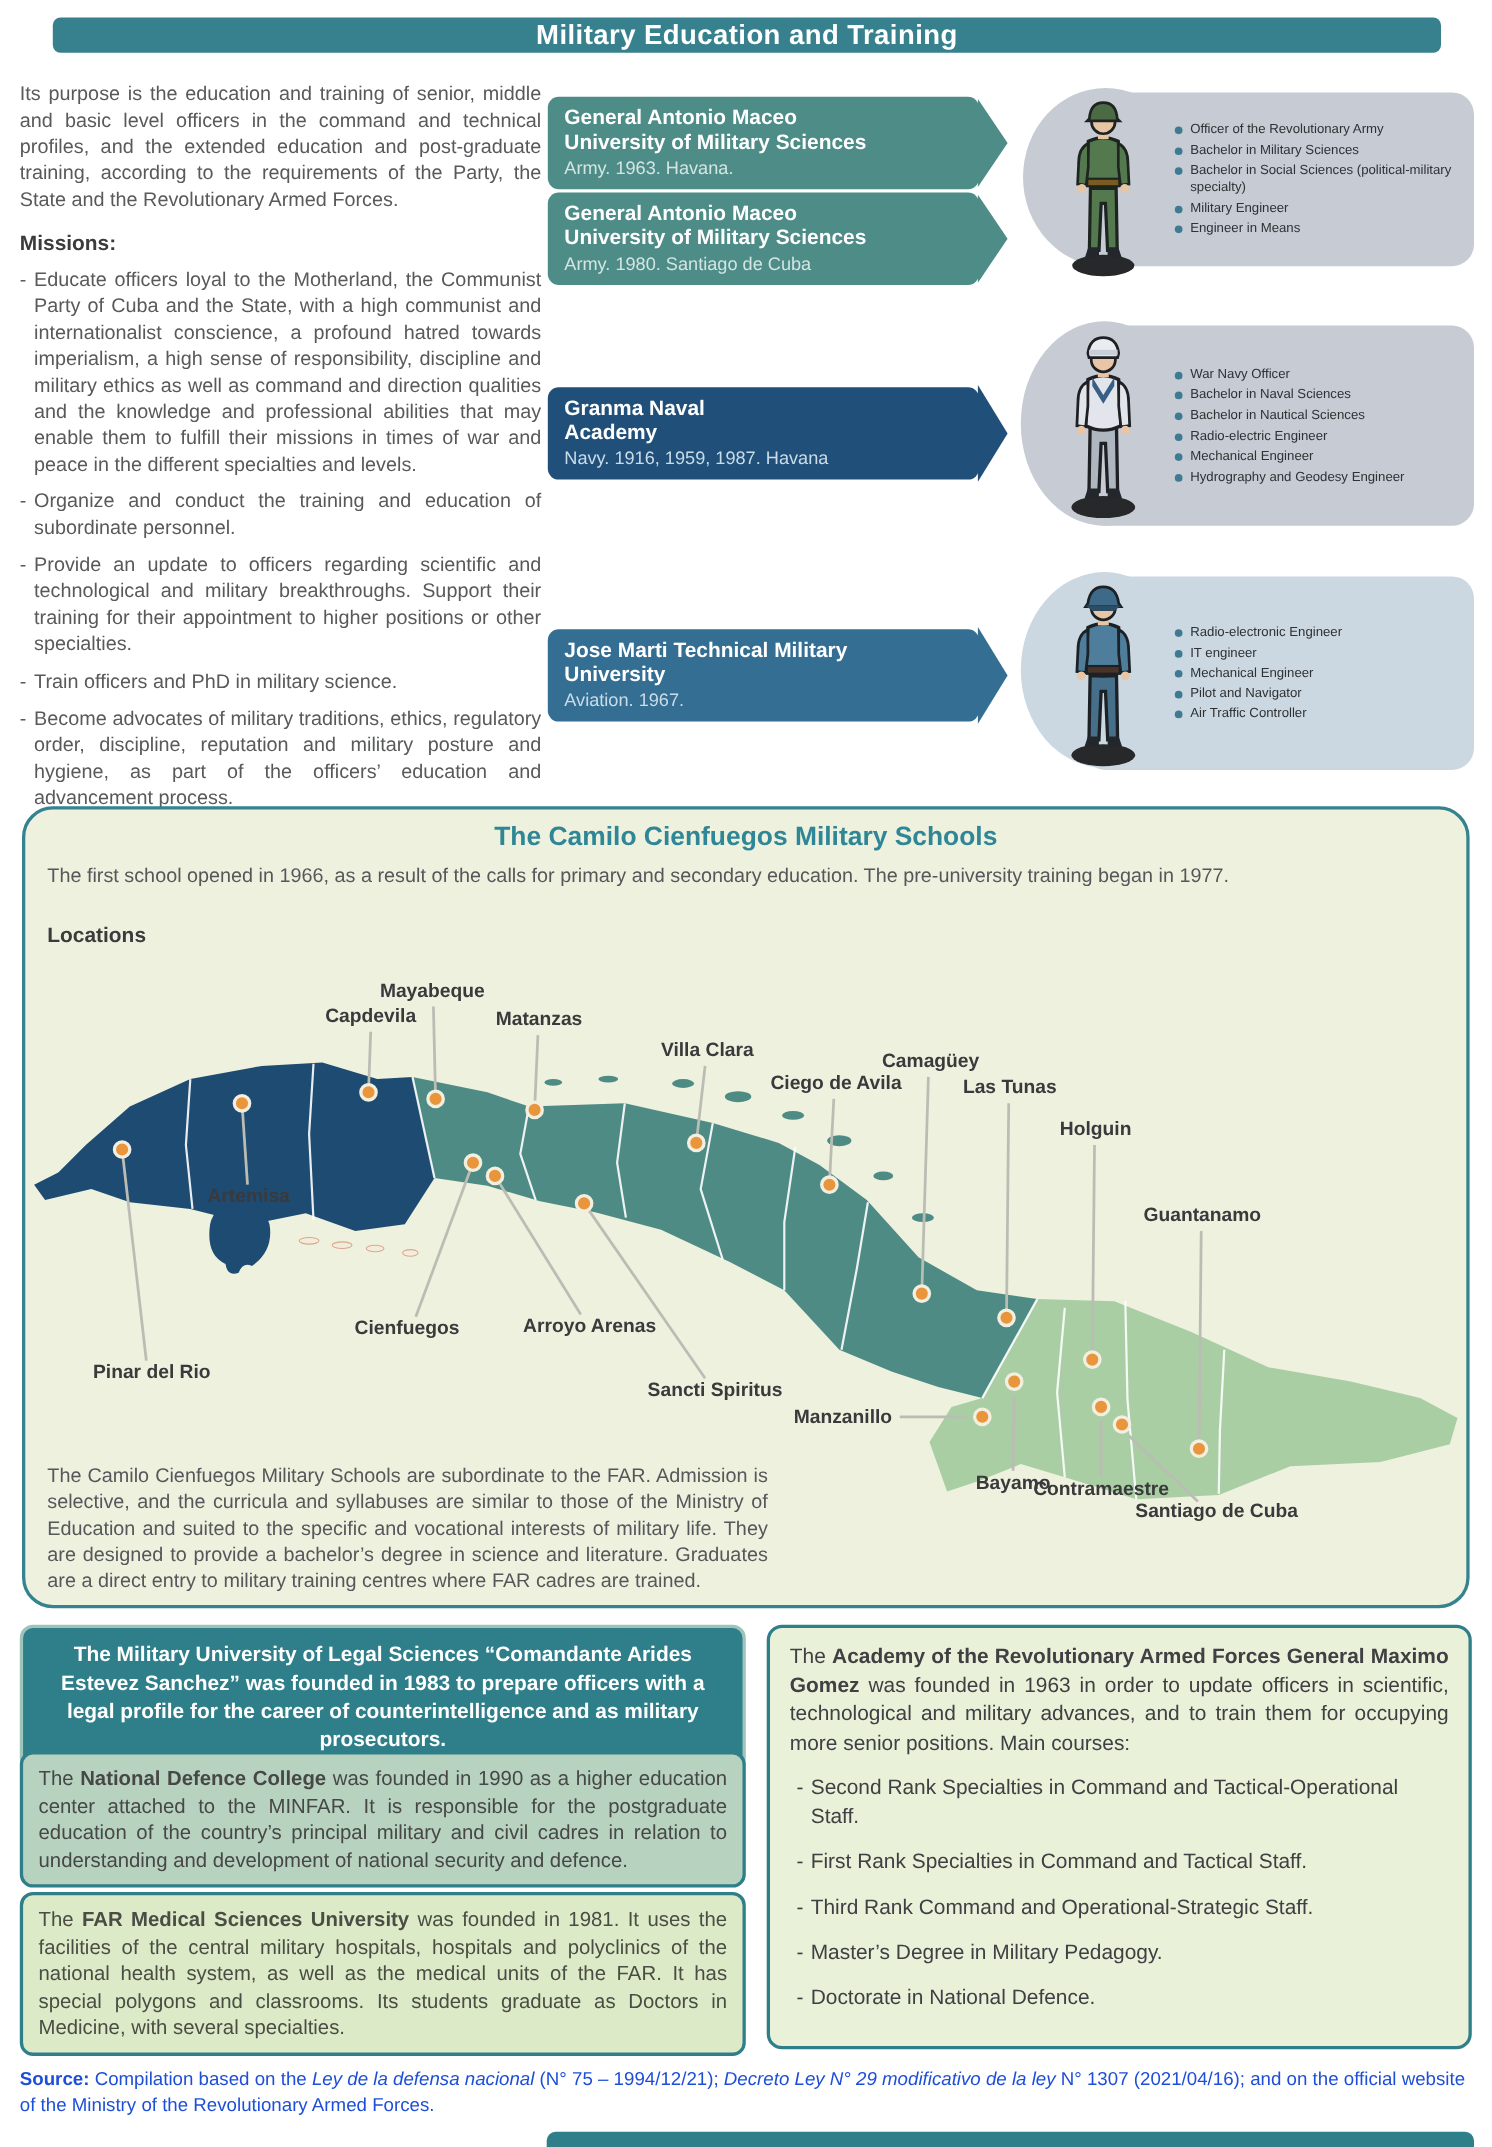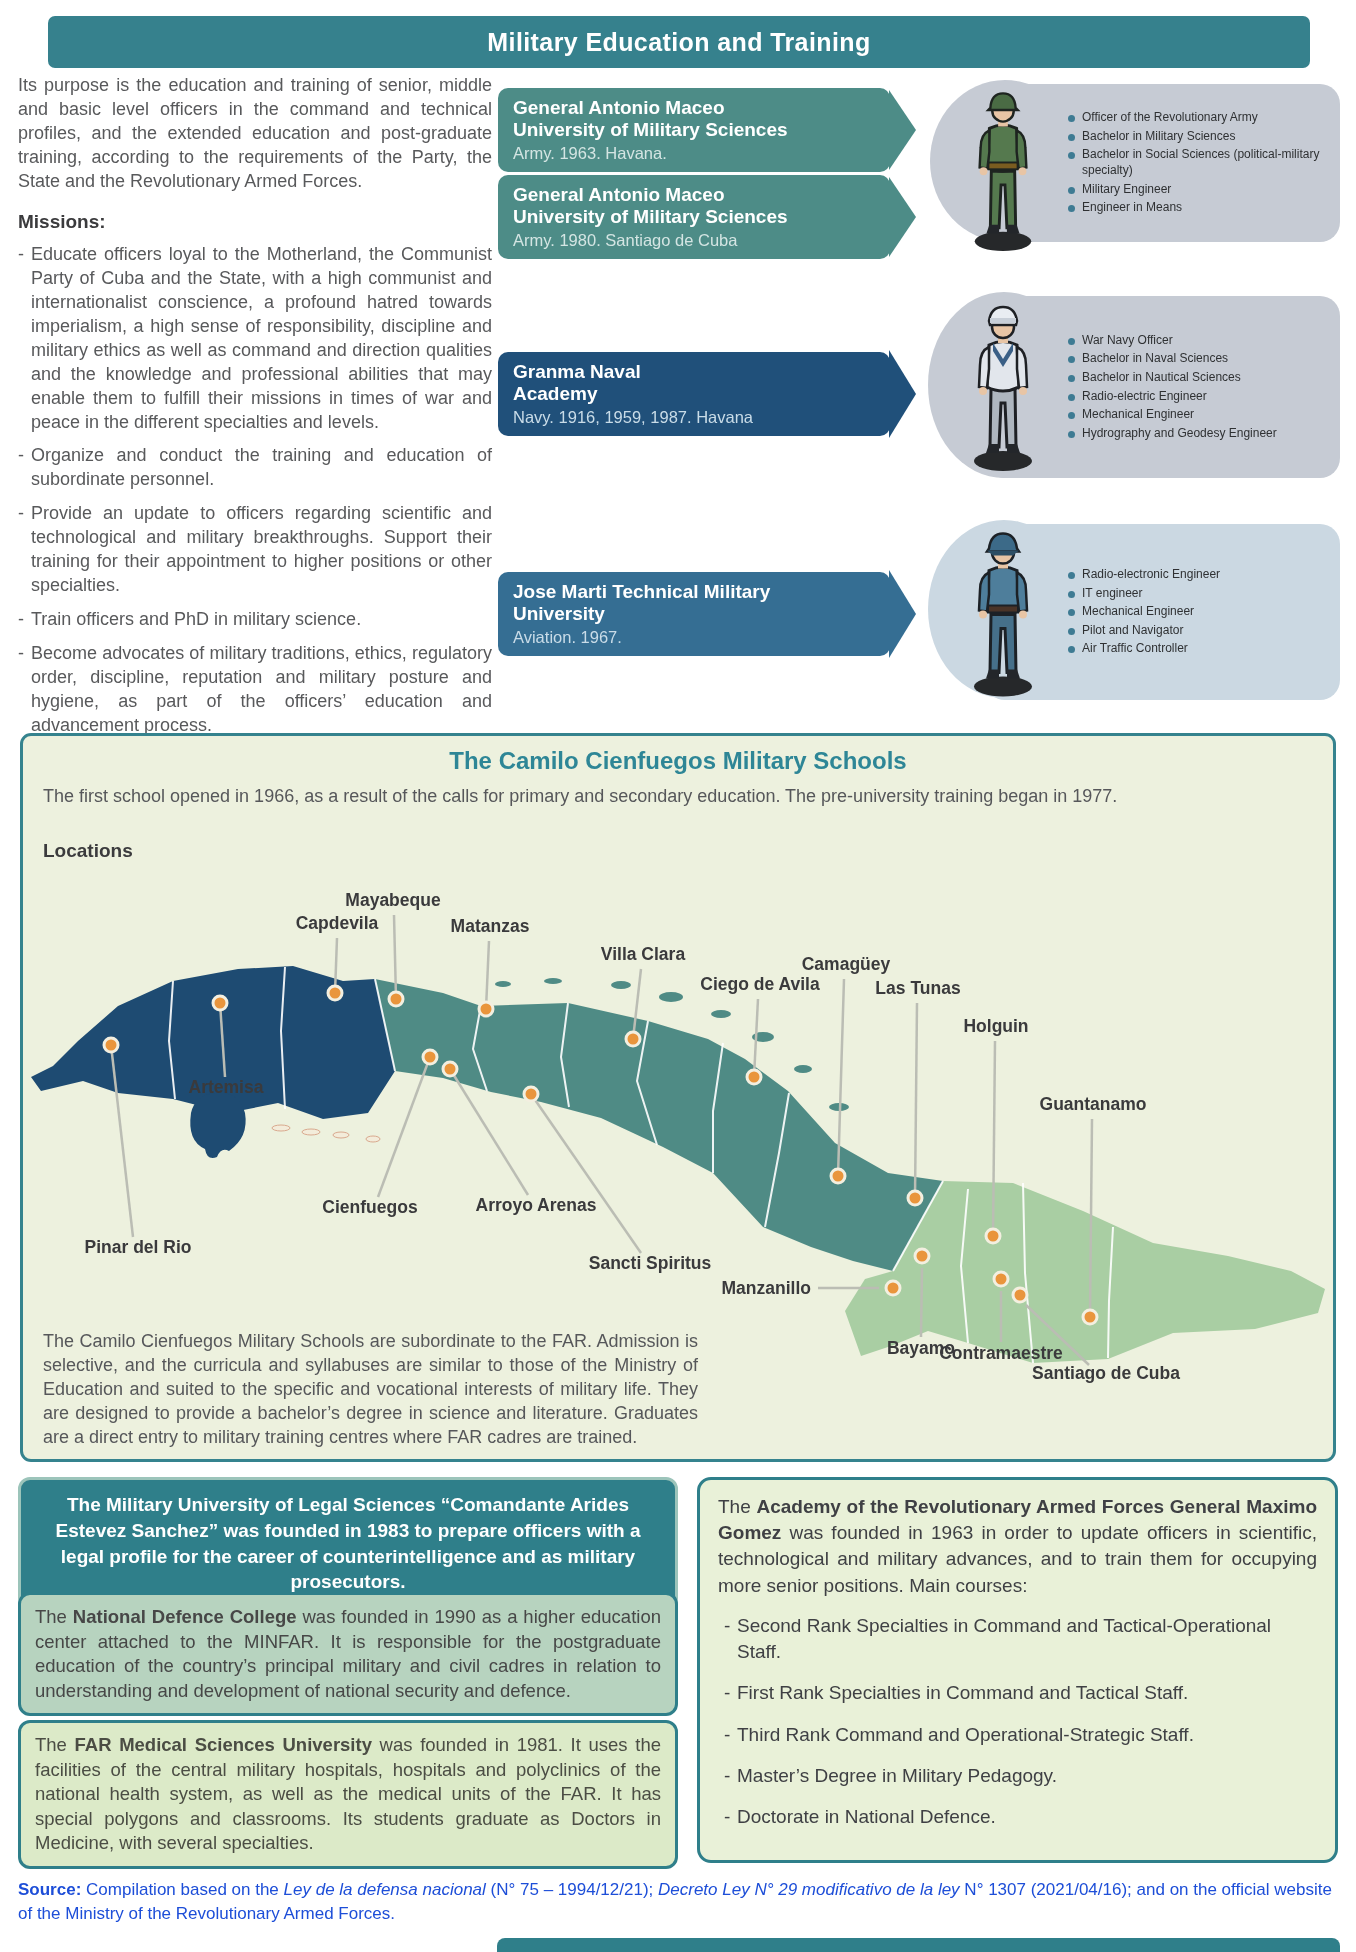--- a/index.html
+++ b/index.html
@@ -1,21 +1,21 @@
 <!DOCTYPE html>
 <html><head>
 <meta charset="utf-8">
 <style>
   html,body{margin:0;padding:0;background:#ffffff;}
   #page{position:relative;width:1356px;height:1952px;background:#ffffff;
         font-family:"Liberation Sans",sans-serif;overflow:hidden;}
   .abs{position:absolute;}
 
   
-  .header-bar{left:48px;top:16px;width:1262px;height:52px;background:#36818D;border-radius:7px;
+  .header-bar{left:48px;top:16px;width:1262px;height:32px;background:#36818D;border-radius:7px;
     display:flex;align-items:center;justify-content:center;}
   .header-bar h1{margin:0;color:#fff;font-size:25px;letter-spacing:.4px;}
 
   
   .intro-col{left:18px;top:74px;width:474px;color:#58595B;font-size:18px;line-height:1.33;}
   .intro-col p{margin:0;text-align:justify;}
   .missions-label{font-weight:bold;color:#3B3B3D;font-size:19px;margin:15px 0 9px;}
   ul.dash-list{list-style:none;margin:0;padding:0;}
   ul.dash-list li{position:relative;padding-left:13px;margin-bottom:10px;text-align:justify;}
   ul.dash-list li::before{content:"-";position:absolute;left:0;top:0;}
@@ -38,21 +38,21 @@
   .panel.gray{background:#C6CBD4;} .panel.bluegray{background:#CBD8E2;}
   .bulge{position:absolute;border-radius:50%;z-index:1;}
   .bulge.gray{background:#C6CBD4;} .bulge.bluegray{background:#CBD8E2;}
   ul.degree-list{list-style:none;margin:0;padding:0;}
   ul.degree-list li{position:relative;padding-left:15px;margin:3px 0;font-size:12px;line-height:1.3;color:#2F3133;}
   ul.degree-list li::before{content:"";position:absolute;left:1px;top:.42em;width:7px;height:7px;border-radius:50%;background:#3E7B93;}
   .figure{position:absolute;z-index:4;}
 
   
   .map-box{left:20px;top:733px;width:1316px;height:729px;background:#EDF1DE;border:3px solid #35838E;
-    border-radius:11px;box-sizing:border-box;}
+    border-radius:28px;box-sizing:border-box;}
   .map-title{position:absolute;left:0;top:11px;width:100%;text-align:center;color:#2E8696;font-size:24px;font-weight:bold;}
   .map-intro{position:absolute;left:20px;top:50px;width:1270px;color:#56575A;font-size:18px;}
   .locations-label{position:absolute;left:20px;top:104px;font-size:19px;font-weight:bold;color:#3B3B3D;}
   .cuba-svg{position:absolute;left:0;top:145px;}
   .map-desc{position:absolute;left:20px;top:593px;width:655px;color:#56575A;font-size:18px;line-height:1.34;text-align:justify;}
 
   
   .box{box-sizing:border-box;border-radius:12px;}
   .box-legal{left:18px;top:1477px;width:660px;background:#2F7F8A;border:3px solid #9CC4BA;
     color:#fff;font-weight:bold;font-size:19px;line-height:1.36;text-align:center;padding:12px 20px;}

